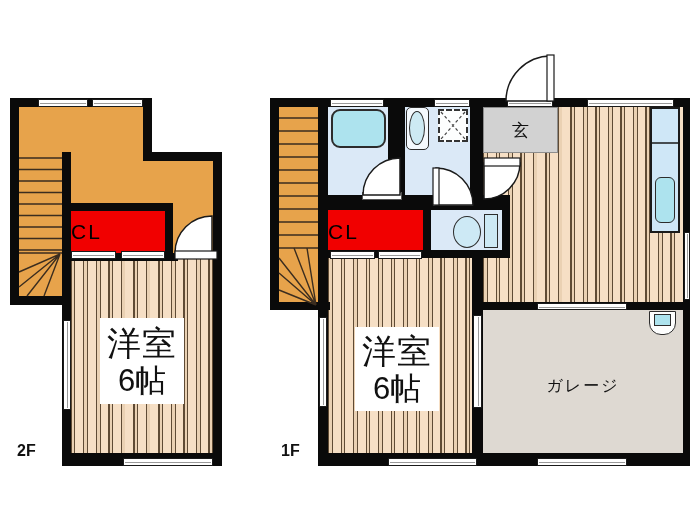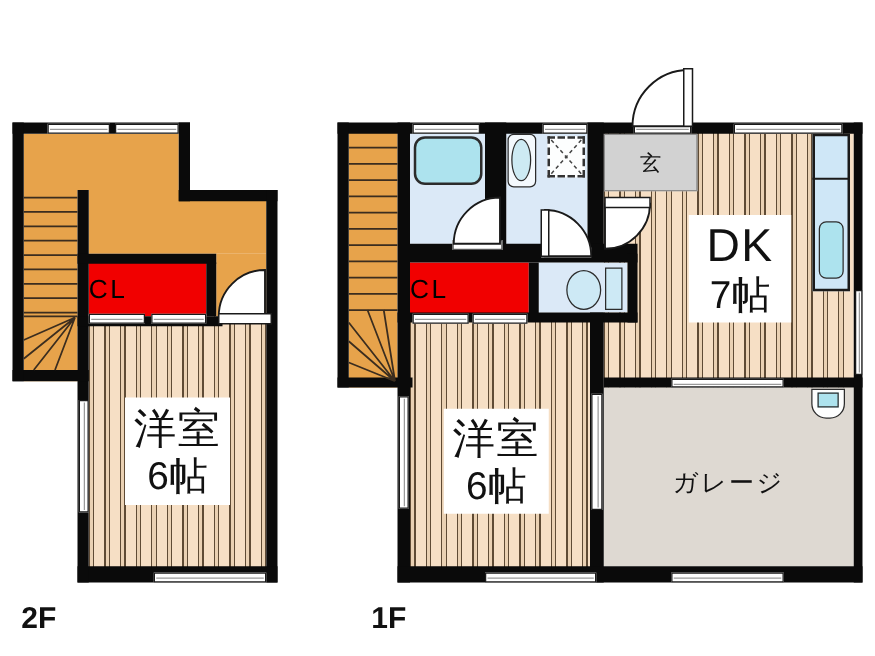--- a/index.html
+++ b/index.html
@@ -33,23 +33,23 @@
   .basin-oval{background:#cdeaf3;border:1.5px solid #2c2c2c;border-radius:50%;}
   .washer{background:#fdfefe;border:2px dashed #333;}
   .tbowl{background:#cde9f5;border:1.5px solid #2c2c2c;border-radius:50%;}
   .ttank{background:#cde9f5;border:1.5px solid #2c2c2c;}
   .gsink{background:#fdfefe;border:1.5px solid #2c2c2c;border-radius:0 0 12px 12px;}
   .gsink-in{background:var(--fixture-cyan);border:1px solid #2c2c2c;}
   .labelbox{position:absolute;background:#fff;display:flex;flex-direction:column;align-items:center;justify-content:center;line-height:1.15;}
   .big{font-size:34px;font-weight:500;letter-spacing:1px;white-space:nowrap;}
   .big2{font-size:31px;font-weight:500;white-space:nowrap;}
   .cl-t{color:#000;font-size:21px;font-weight:500;letter-spacing:2px;}
-  .floor-t{position:absolute;font-size:24px;font-weight:600;margin-top:39px;}
+  .floor-t{position:absolute;font-size:16px;font-weight:600;}
   .gen-t{position:absolute;display:flex;align-items:center;justify-content:center;font-size:17px;font-weight:500;}
-  .gar-t{position:absolute;display:flex;align-items:center;justify-content:center;font-size:20px;font-weight:500;letter-spacing:2px;}
+  .gar-t{position:absolute;display:flex;align-items:center;justify-content:center;font-size:16px;font-weight:500;letter-spacing:2px;}
   svg.lines{position:absolute;left:0;top:0;pointer-events:none;}
 </style>
 </head>
 <body>
 
 <div id="plan">
 
   <div class="orange" style="left:19px;top:107px;width:124px;height:45px;"></div>
   <div class="orange" style="left:71px;top:152px;width:142px;height:51px;"></div>
   <div class="orange" style="left:173px;top:203px;width:40px;height:50px;"></div>
@@ -133,32 +133,28 @@
   <div class="win-h" style="left:537px;top:303px;width:90px;height:7px;"></div>
   <div class="win-h" style="left:537px;top:458px;width:90px;height:8px;"></div>
   <div class="win-h" style="left:330px;top:251px;width:45px;height:8px;"></div>
   <div class="win-h" style="left:378px;top:251px;width:44px;height:8px;"></div>
   <div class="thr" style="left:362px;top:192px;width:40px;height:8px;"></div>
   <div class="thr" style="left:433px;top:198px;width:40px;height:8px;"></div>
 
   <div class="gen-t" style="left:483px;top:107px;width:75px;height:46px;">
     <span>玄</span>
   </div>
-  <div class="labelbox" style="left:551px;top:172px;width:82px;height:86px;">
-    <span class="big" style="font-size:37px;">DK</span>
-    <span class="big2">7帖</span>
-  </div>
   <div class="labelbox" style="left:355px;top:327px;width:84px;height:84px;">
     <span class="big">洋室</span>
     <span class="big2">6帖</span>
   </div>
   <div class="gar-t" style="left:483px;top:372px;width:200px;height:28px;">
     <span>ガレージ</span>
   </div>
-  <div class="floor-t" style="left:297px;top:442px;">1F</div>
+  <div class="floor-t" style="left:281px;top:442px;">1F</div>
 
   <svg class="lines" width="700" height="525" viewBox="0 0 700 525">
     <g stroke="#3b2d1f" stroke-width="1.4">
       <path d="M19 158H62 M19 169.5H62 M19 181H62 M19 192.5H62 M19 204H62 M19 215.5H62 M19 227H62 M19 238.5H62 M19 250H62"></path>
     </g>
     <g stroke="#3b2d1f" stroke-width="1.4">
       <path d="M60 254 L19 272 M60 254 L19 287 M60 254 L27 296 M60 254 L44 296 M19 253 H62"></path>
     </g>
     <g stroke="#3b2d1f" stroke-width="1.4">
       <path d="M279 118H318 M279 131H318 M279 144H318 M279 157H318 M279 170H318 M279 183H318 M279 196H318 M279 209H318 M279 222H318 M279 235H318 M279 248H318"></path>

